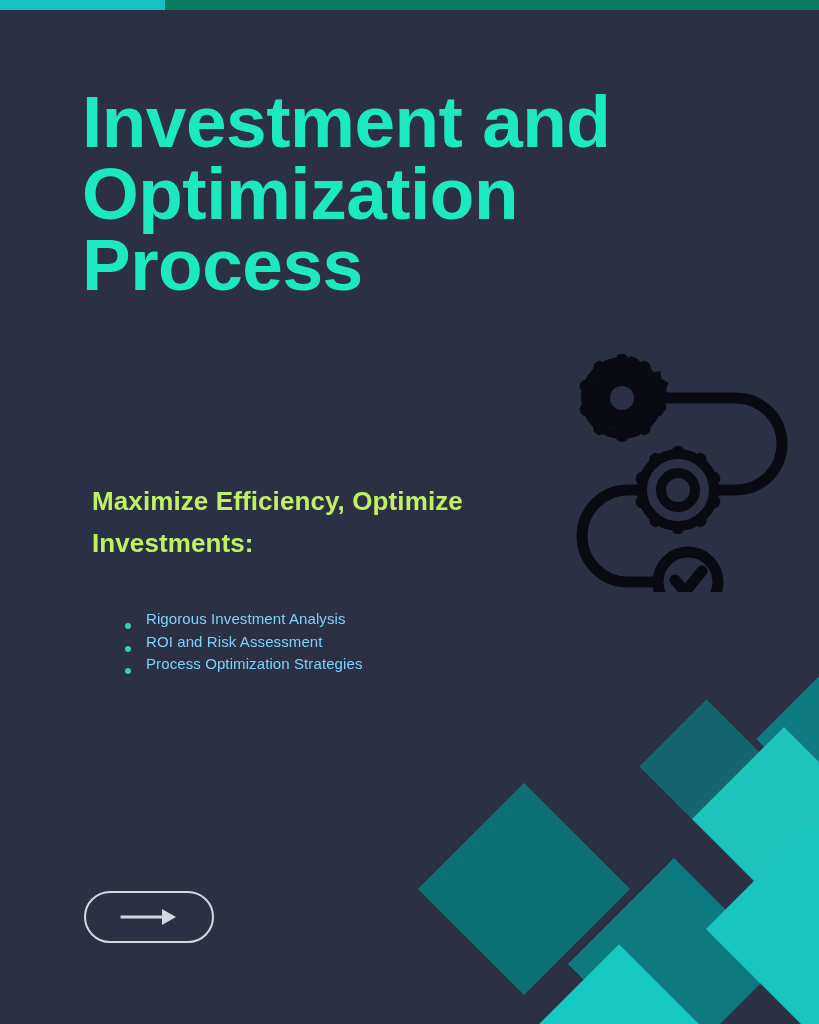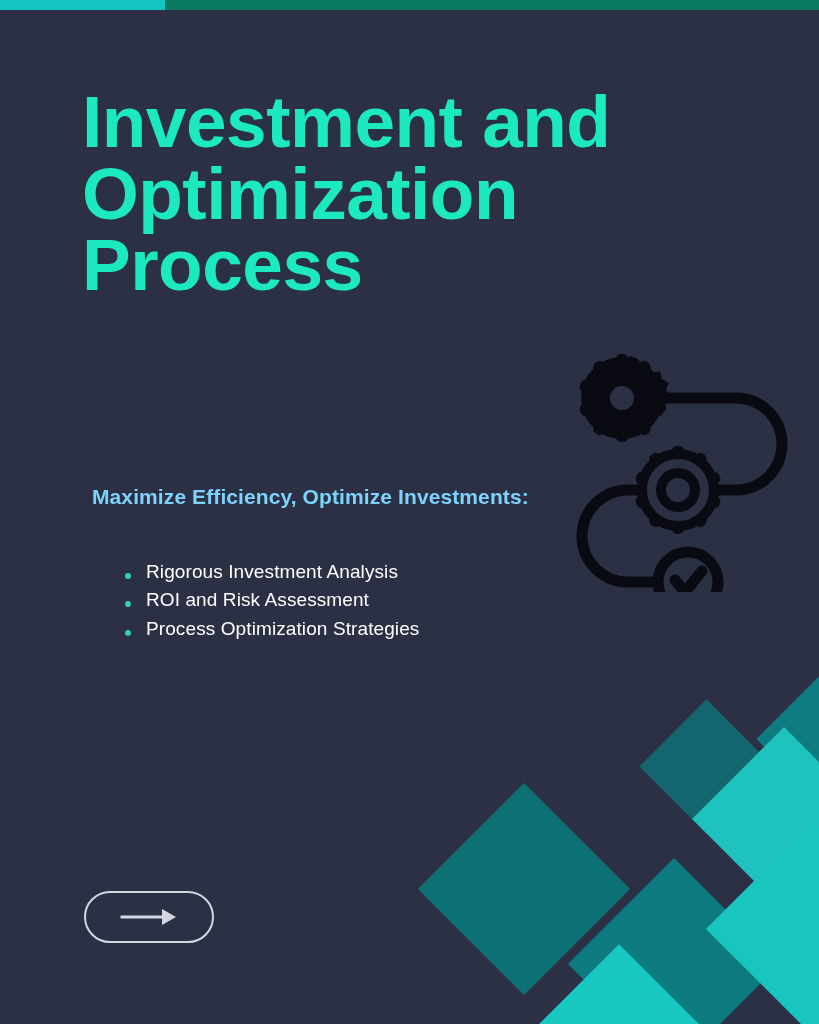--- a/index.html
+++ b/index.html
@@ -72,43 +72,43 @@
   .illustration svg { display:block; width:100%; height:100%; }
 
   
   .copy {
     position:absolute;
     left:92px; top:480px;
     width:450px;
     z-index:4;
   }
   .subhead {
-    color:#7dd3fc;
-    font-size:21px;
+    color:#bef264;
+    font-size:26px;
     font-weight:bold;
     line-height:1.62;
     letter-spacing:0.1px;
   }
   .paragraph {
     margin-top:44px;
     color:#2dcfa6;
     font-size:22px;
     font-weight:normal;
     line-height:1.58;
     letter-spacing:0.1px;
   }
   .bullets {
     margin-top:44px;
     margin-left:28px;
     list-style:none;
   }
   .bullets li {
     position:relative;
-    color:#ffffff;
-    font-size:19px;
+    color:#7dd3fc;
+    font-size:15px;
     line-height:1.49;
     padding-left:26px;
     letter-spacing:0.1px;
   }
   .bullets li::before {
     content:"";
     position:absolute;
     left:5px; top:15px;
     width:6px; height:6px;
     border-radius:50%;

